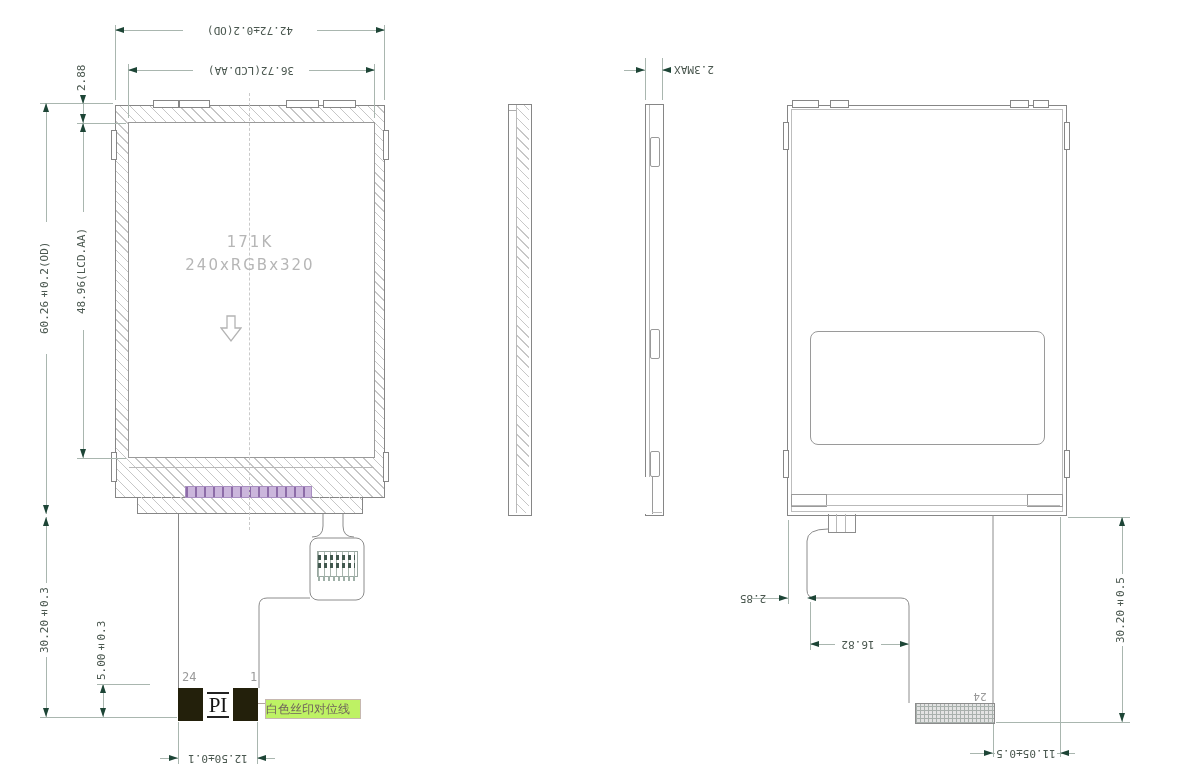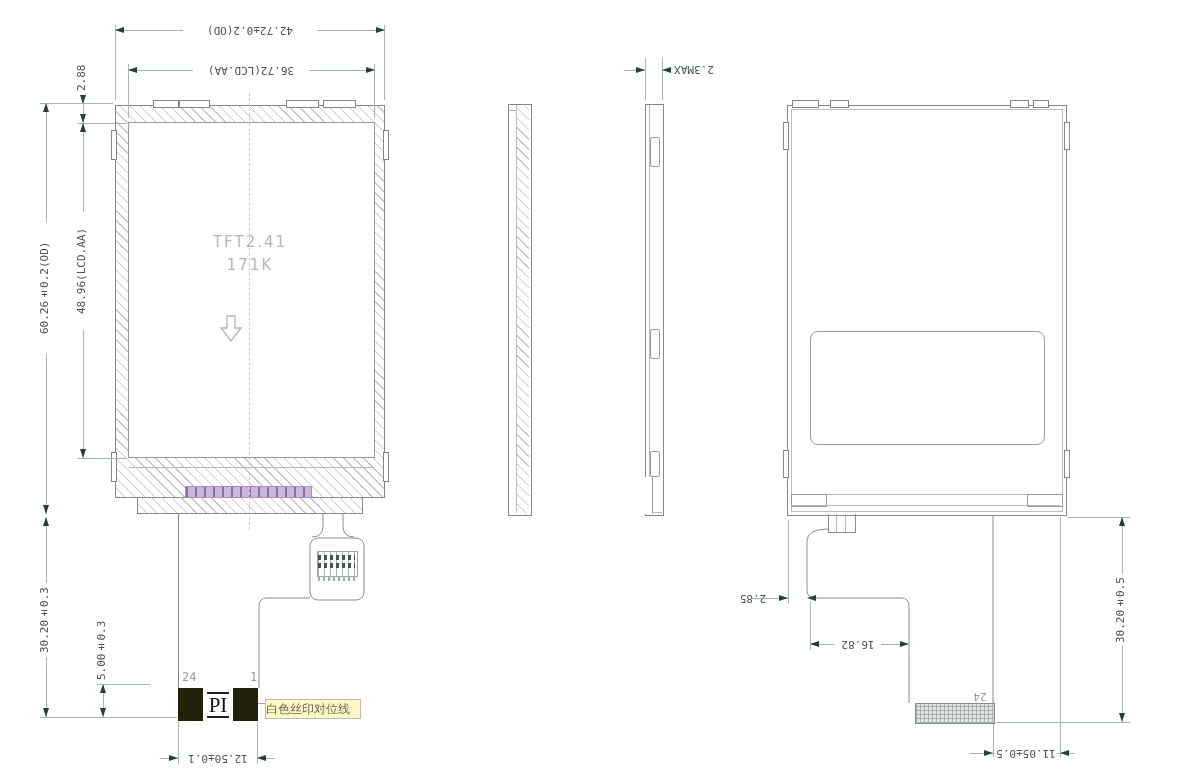--- a/index.html
+++ b/index.html
@@ -24,21 +24,21 @@
   .au{border-left:3px solid transparent;border-right:3px solid transparent;border-bottom:9px solid #1d4536;}
   .ad{border-left:3px solid transparent;border-right:3px solid transparent;border-top:9px solid #1d4536;}
   .al{border-top:3px solid transparent;border-bottom:3px solid transparent;border-right:9px solid #1d4536;}
   .ar{border-top:3px solid transparent;border-bottom:3px solid transparent;border-left:9px solid #1d4536;}
   .box{position:absolute;border:1px solid #868686;background:#fff;}
   .screen-text{position:absolute;left:160px;top:231px;width:180px;text-align:center;
       font-family:"DejaVu Sans", sans-serif;font-size:15px;line-height:23px;letter-spacing:2px;color:#b6b6b6;}
   .pin{position:absolute;font-size:12px;color:#9a9a9a;}
   .note{position:absolute;left:265px;top:699px;width:94px;height:18px;border:1px solid #c6b8b0;
       font-family:"DejaVu Sans", sans-serif;font-size:12px;line-height:18px;color:#6f625c;
-      white-space:nowrap;overflow:hidden;background:#fef9c3;}
+      white-space:nowrap;overflow:hidden;background:#bef264;}
   .pi-white{position:absolute;left:203px;top:688px;width:30px;height:33px;background:#fff;
       display:flex;align-items:center;justify-content:center;}
   .pi-glyph{font-family:"Liberation Serif", serif;font-size:21px;color:#141414;
       border-top:2px solid #222;border-bottom:2px solid #222;padding:0 2px;line-height:22px;}
 </style>
 </head>
 <body>
 
 <div class="canvas">
 
@@ -54,22 +54,22 @@
   <div class="box" style="left:323px;top:100px;width:31px;height:6px;"></div>
 
   <div class="box" style="left:111px;top:130px;width:4px;height:28px;"></div>
   <div class="box" style="left:111px;top:452px;width:4px;height:28px;"></div>
   <div class="box" style="left:383px;top:130px;width:4px;height:28px;"></div>
   <div class="box" style="left:383px;top:452px;width:4px;height:28px;"></div>
 
   <div class="abs" style="left:249px;top:93px;width:0;height:437px;border-left:1px dashed #cacaca;"></div>
 
   <div class="screen-text">
-    <div>TFT2.41</div>
     <div>171K</div>
+    <div>240xRGBx320</div>
   </div>
   <svg class="abs" style="left:220px;top:315px;" width="22" height="28" viewBox="0 0 22 28">
     <path d="M7,1 h8 v12 h6 L11,26 L1,13 h6 z" fill="none" stroke="#b4b4b4" stroke-width="1.3"></path>
   </svg>
 
   <div class="ol" style="left:178px;top:513px;width:1px;height:175px;"></div>
   <svg class="abs" style="left:170px;top:510px;" width="210" height="190" viewBox="0 0 210 190">
     <path d="M 89,178 L 89,96 Q 89,88 97,88 L 140,88" fill="none" stroke="#8c8c8c" stroke-width="1"></path>
     <rect x="140" y="28" width="54" height="62" rx="8" fill="none" stroke="#8c8c8c" stroke-width="1"></rect>
     <path d="M 153,4 V 16 Q 153,27 142,27" fill="none" stroke="#8c8c8c" stroke-width="1"></path>

